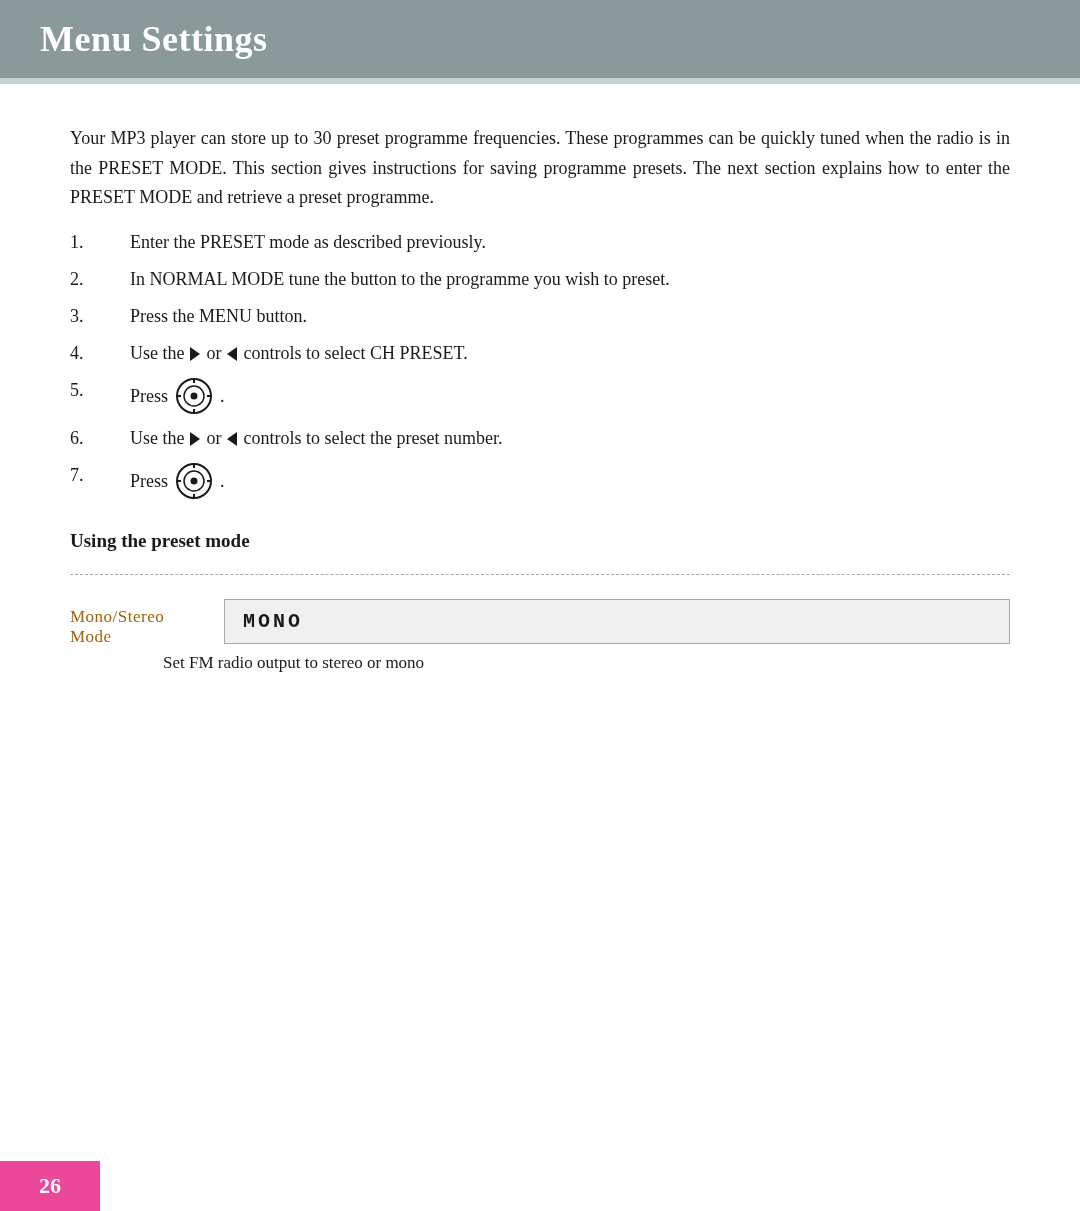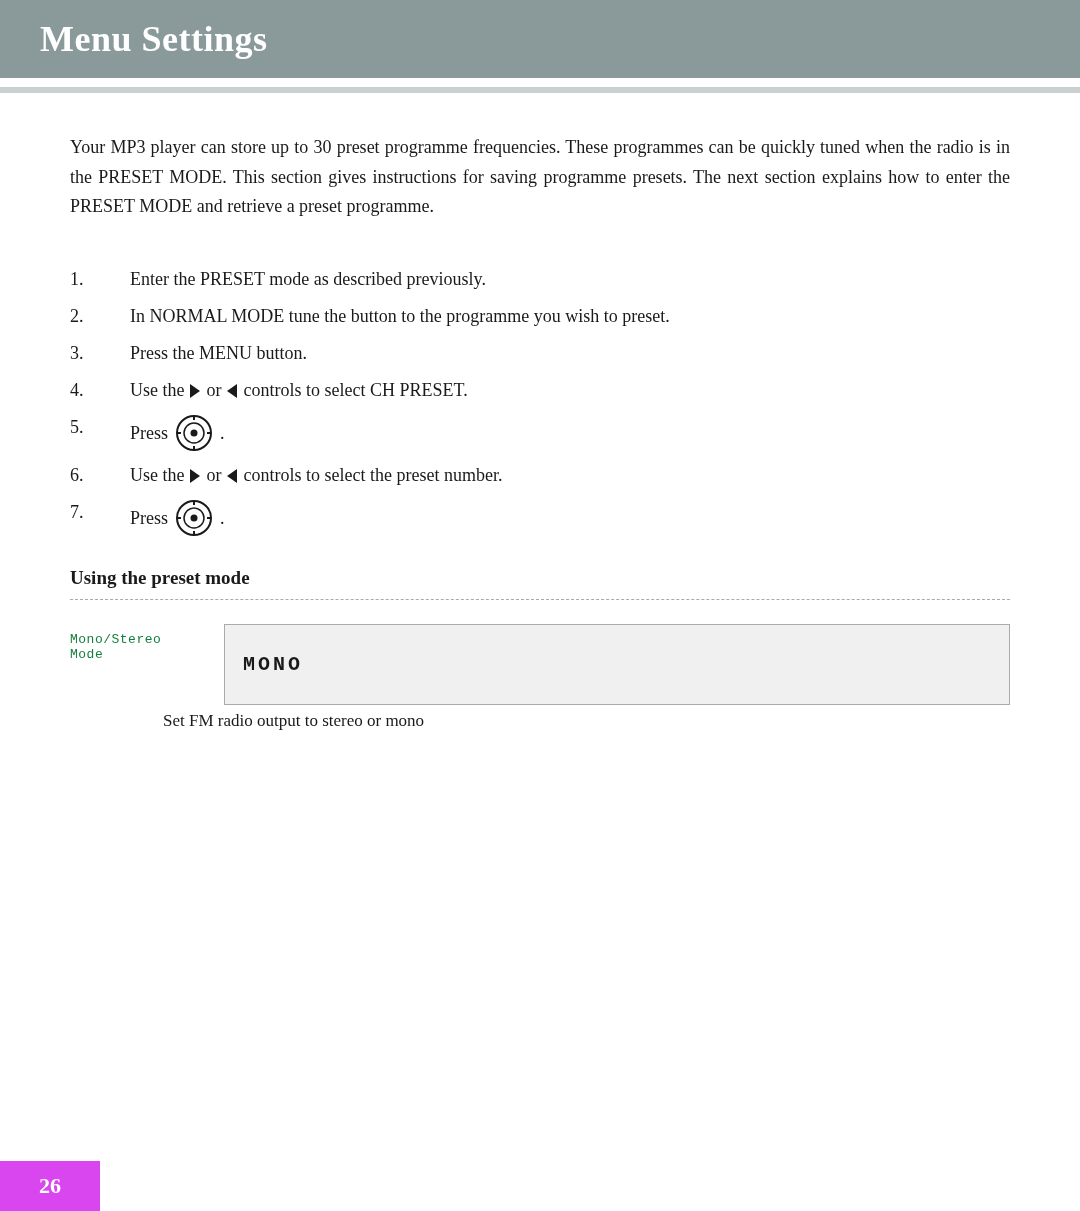--- a/index.html
+++ b/index.html
@@ -10,21 +10,21 @@
       background: #ffffff;
       font-family: Georgia, 'Times New Roman', serif;
       position: relative;
       overflow: hidden;
     }
 
     
     .header-bar {
       background: #8a9a9a;
       padding: 18px 31px 18px 40px;
-      margin-bottom: 9px;
+      margin-bottom: 0;
     }
 
     .header-bar h1 {
       color: #ffffff;
       font-size: 36px;
       font-weight: bold;
       letter-spacing: 0.5px;
     }
 
     
@@ -36,21 +36,21 @@
     
     .content {
       padding: 40px 70px 40px 70px;
     }
 
     
     .intro-text {
       font-size: 18px;
       line-height: 1.65;
       color: #1a1a1a;
-      margin-bottom: 44px;
+      margin-bottom: 16px;
       text-align: justify;
     }
 
     
     .numbered-list {
       margin-bottom: 30px;
     }
 
     .list-item {
       display: flex;
@@ -114,58 +114,58 @@
       border-right: 10px solid #1a1a1a;
       margin: 0 2px;
       vertical-align: middle;
     }
 
     
     .section-heading {
       font-size: 19px;
       font-weight: bold;
       color: #1a1a1a;
-      margin-bottom: 10px;
+      margin-bottom: 22px;
       margin-top: 10px;
     }
 
     
     .dotted-line {
       border: none;
       border-top: 1.5px dashed #aaaaaa;
       margin-bottom: 24px;
     }
 
     
     .mode-table {
       display: flex;
       align-items: flex-start;
       gap: 24px;
     }
 
     .mode-label {
-      font-size: 13px;
-      color: #15803d;
+      font-size: 17px;
+      color: #a16207;
       min-width: 130px;
-      font-family: Liberation Mono, monospace;
+      font-family: Liberation Serif, serif;
       letter-spacing: 0.5px;
       padding-top: 8px;
     }
 
     .mode-options {
       flex: 1;
       display: flex;
       flex-direction: column;
       gap: 14px;
     }
 
     .mode-box {
       border: 1.5px solid #aaaaaa;
       background: #f0f0f0;
-      padding: 28px 18px;
+      padding: 10px 18px;
       font-family: 'Courier New', Courier, monospace;
       font-size: 20px;
       font-weight: bold;
       color: #1a1a1a;
       letter-spacing: 3px;
     }
 
     .mode-description {
       font-size: 17px;
       color: #1a1a1a;
@@ -173,21 +173,21 @@
       margin-left: 93px;
     }
 
     
     .footer {
       position: absolute;
       bottom: 0;
       left: 0;
       width: 100px;
       height: 50px;
-      background: #d946ef;
+      background: #ec4899;
       display: flex;
       align-items: center;
       justify-content: center;
     }
 
     .page-number {
       color: #ffffff;
       font-size: 22px;
       font-weight: bold;
       font-family: Georgia, serif;

